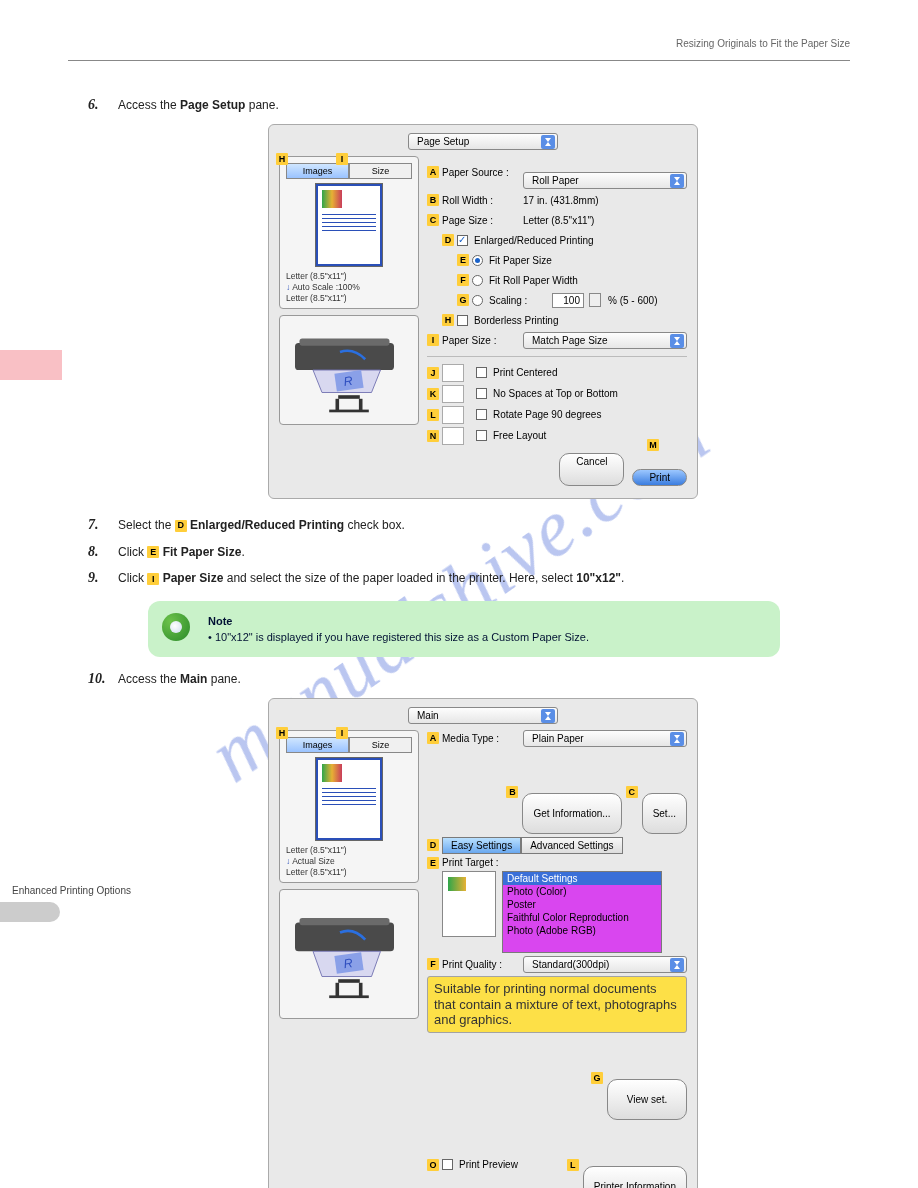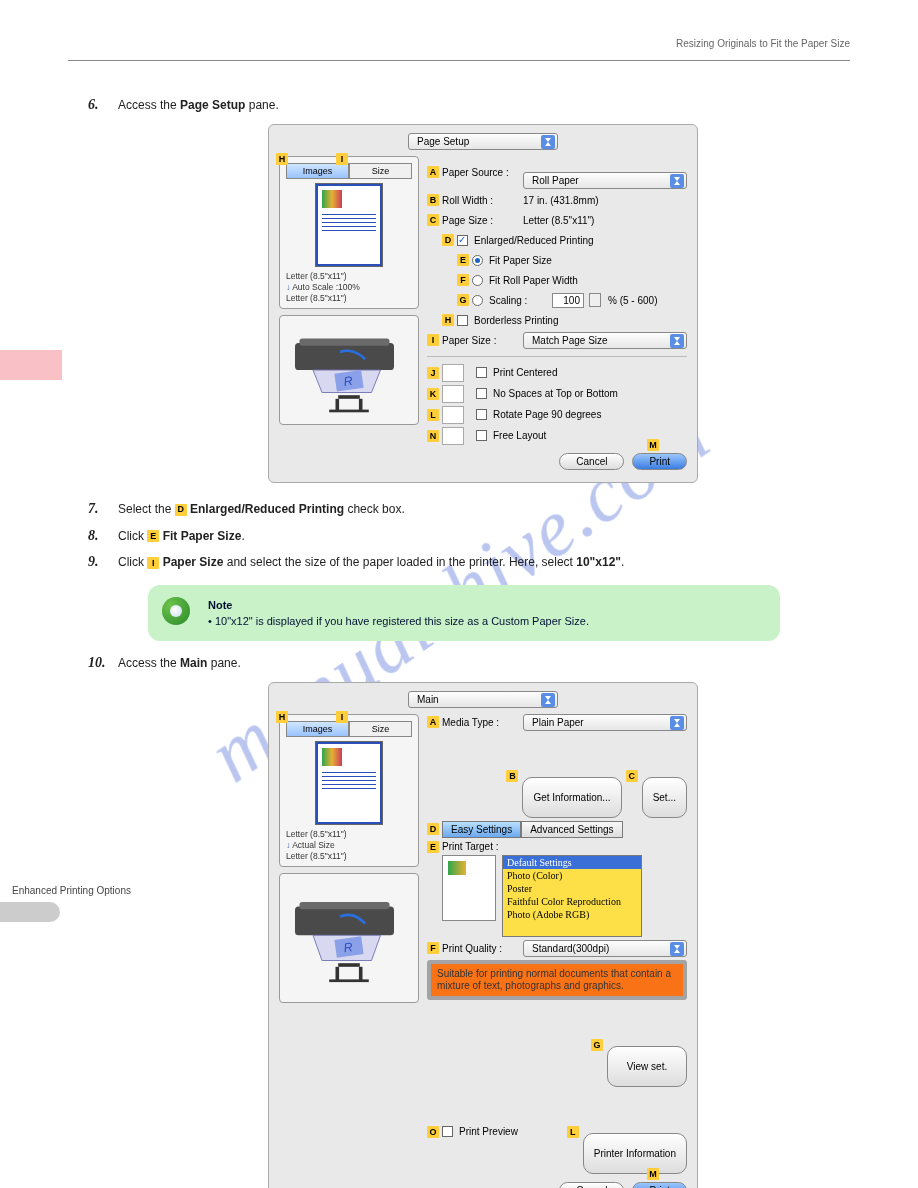--- a/index.html
+++ b/index.html
@@ -56,38 +56,38 @@
   .radio { width:11px;height:11px;border:1px solid #666;border-radius:50%;background:#fff;display:inline-block;flex-shrink:0;margin-right:3px;position:relative;}
   .radio.on::after{content:"";position:absolute;left:2px;top:2px;width:5px;height:5px;background:#1a62c9;border-radius:50%;}
   .num-input{border:1px solid #888;background:#fff;padding:1px 3px;width:32px;text-align:right;margin-right:2px;}
   .stepper{width:12px;height:14px;border:1px solid #888;background:#eee;display:inline-block;position:relative;}
   .mini-icon{width:22px;height:18px;border:1px solid #aaa;background:#fff;flex-shrink:0;}
 
   .hr { border-top:1px solid #bbb; margin:4px 0; }
 
   .btn-row { display:flex; justify-content:flex-end; gap:8px; margin-top:8px; position:relative;}
   .aqua-btn { border:1px solid #888; border-radius:10px; padding:2px 16px; background:linear-gradient(#fff,#ddd); }
-  .aqua-btn.primary { background:linear-gradient(#9cc7ff,#3a7de0); color:#000; }
+  .aqua-btn.primary { background:linear-gradient(#9cc7ff,#3a7de0); color:#000;margin-top:16px; }
   .letter-float{position:absolute;}
 
   .note-box { background:#c9f2c9; border-radius:12px; margin:14px 70px 14px 80px; padding:14px 20px 14px 60px; position:relative; min-height:56px; font-size:11px; color:#013; }
   .note-badge{position:absolute;left:14px;top:12px;width:28px;height:28px;border-radius:50%;background:radial-gradient(circle at 30% 30%,#6cc24a,#2a8a2a);}
   .note-badge::after{content:"";position:absolute;left:8px;top:8px;width:12px;height:12px;border-radius:50%;background:radial-gradient(circle at 40% 40%,#fff,#cde);}
   .note-title{font-weight:bold;margin-bottom:4px;}
 
   
   .seg { display:flex; }
   .seg-btn{border:1px solid #7a7a7a;padding:2px 8px;background:linear-gradient(#f8f8f8,#ddd);font-size:10px;}
   .seg-btn.active{background:linear-gradient(#b9e0ff,#6aa8ef);}
-  .listbox{border:1px solid #7a7a7a;background:#fde047;width:140px;height:82px;overflow:hidden;font-size:10px;font-family:Liberation Serif, serif;}
+  .listbox{border:1px solid #7a7a7a;background:#d946ef;width:160px;height:82px;overflow:hidden;font-size:10px;}
   .listbox .row{padding:1px 4px;}
   .listbox .row.sel{background:#3a6fd8;color:#fff;}
   .small-thumb{width:54px;height:66px;border:1px solid #888;background:#fff;position:relative;margin-right:6px;flex-shrink:0;}
   .small-thumb::before{content:"";position:absolute;left:5px;top:5px;width:18px;height:14px;background:linear-gradient(90deg,#2fa64a,#e7b134);}
-  .desc-box{border:4px solid #a3a3a3;background:#f97316;border-radius:3px;padding:4px 6px;font-size:10px;color:#333;line-height:1.2;}
+  .desc-box{border:1px solid #a3a3a3;background:#fde047;border-radius:3px;padding:4px 6px;font-size:13px;color:#333;line-height:1.2;}
   .pill-btn{border:1px solid #888;border-radius:10px;padding:14px 10px;background:linear-gradient(#fff,#ddd);font-size:10px;margin-top:43px;}
 
   .letter-over { position:absolute; }
 
   .footer-line{border-top:1px solid #888;margin-top:40px;}
   .page-num{font-size:10px;color:#444;margin-top:6px;}
 
   
   .wm { position: fixed; left: 50%; top: 50%; transform: translate(-50%, -50%) rotate(-35deg); font-size: 80px; font-style: italic; font-family: Georgia, 'Times New Roman', serif; font-weight: 500; color: rgba(90, 120, 220, 0.42); pointer-events: none; white-space: nowrap; letter-spacing: 2px; }
 </style>

